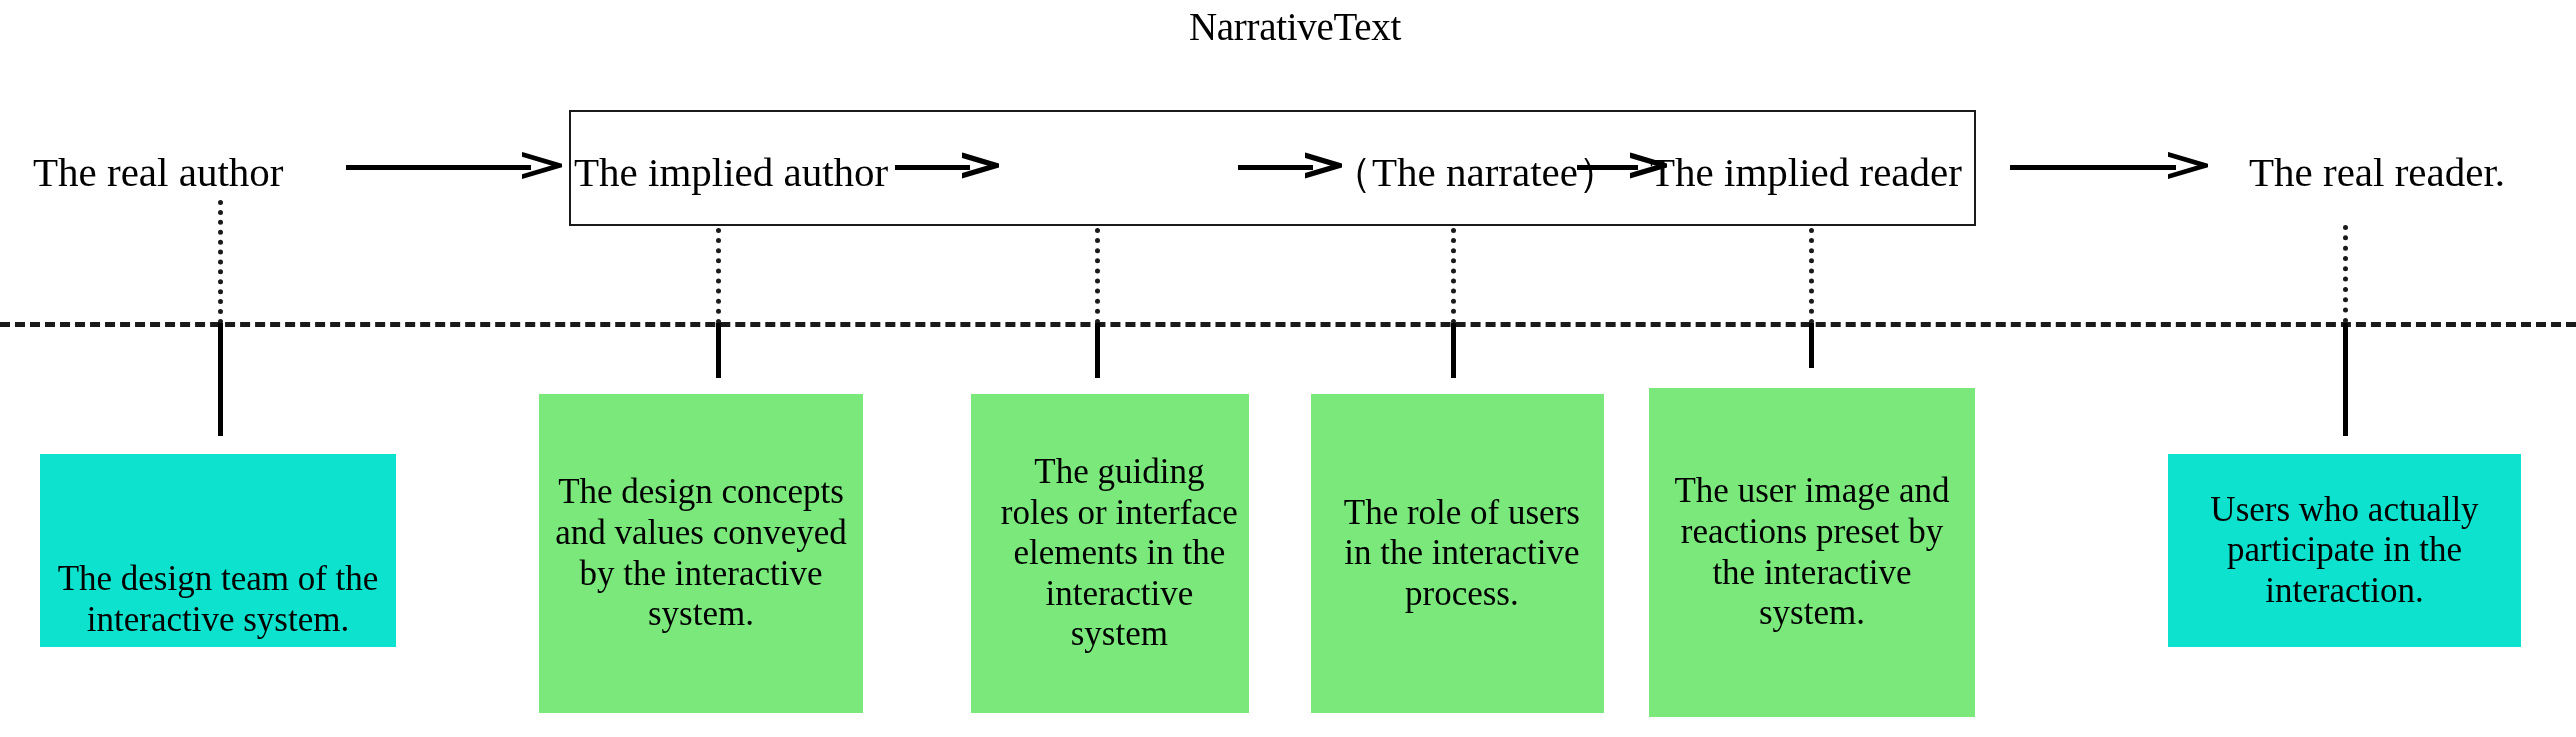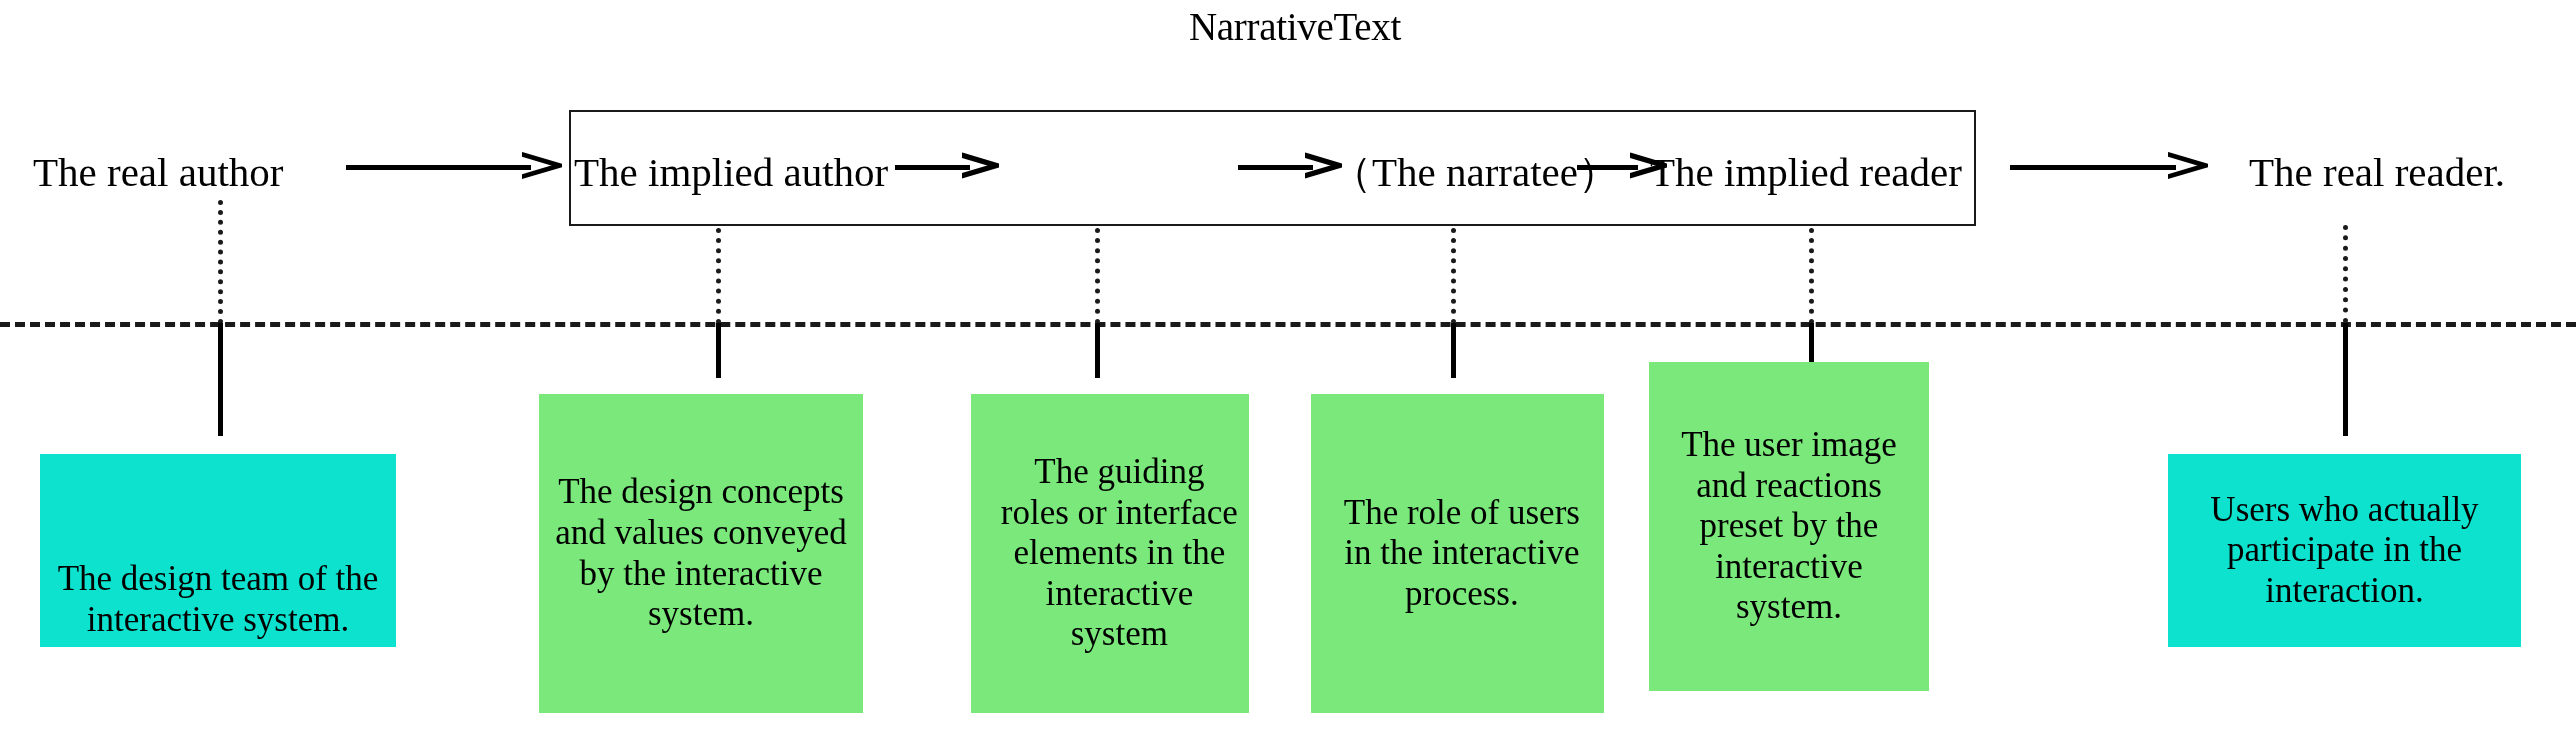--- a/index.html
+++ b/index.html
@@ -212,21 +212,21 @@
   </div>
 
   <div class="box green" style="left:971px; top:394px; width:278px; height:319px;padding-left:28px;">
     <span class="inner">The guiding roles or interface elements in the interactive system</span>
   </div>
 
   <div class="box green" style="left:1311px; top:394px; width:293px; height:319px;padding-left:18px;">
     <span class="inner">The role of users in the interactive process.</span>
   </div>
 
-  <div class="box green" style="left:1649px; top:362px; width:280px; height:329px;">
+  <div class="box green" style="left:1649px; top:388px; width:326px; height:329px;">
     <span class="inner">The user image and reactions preset by the interactive system.</span>
   </div>
 
   <div class="box cyan" style="left:2168px; top:454px; width:353px; height:193px;">
     <span class="inner">Users who actually participate in the interaction.</span>
   </div>
 
 </div>
 
 

